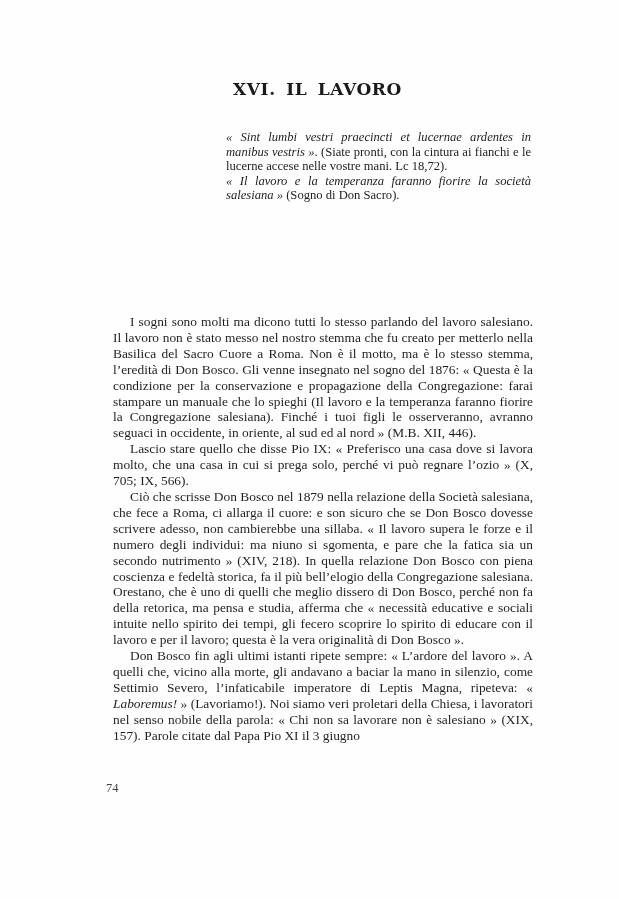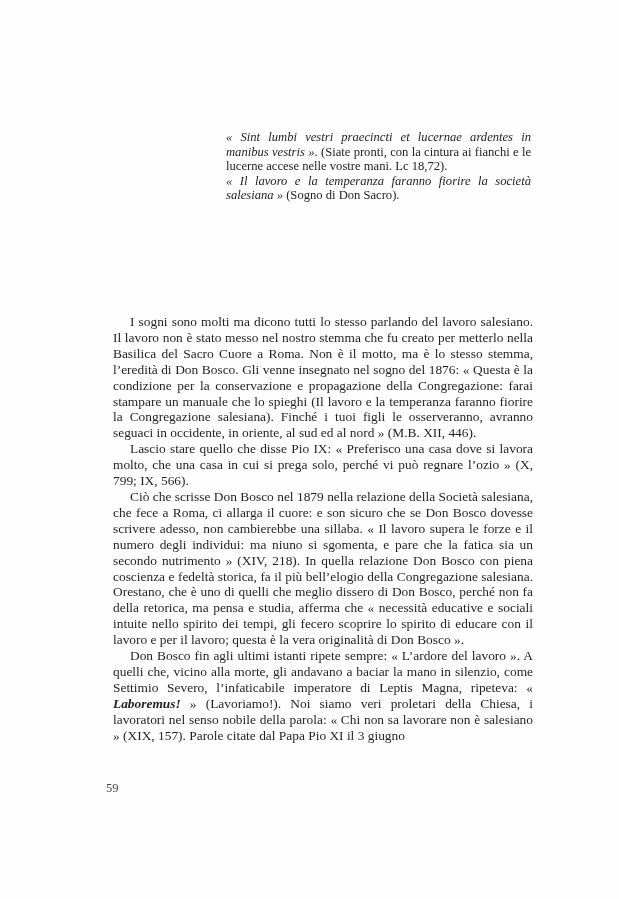--- a/index.html
+++ b/index.html
@@ -17,39 +17,40 @@
   }
   .epigraph p { margin: 0; }
   .epigraph i { font-style: italic; }
   .body {
     position: absolute; left: 113px; top: 314px; width: 420px;
     font-family: "Liberation Serif", serif; font-size: 13.4px; line-height: 15.9px;
     text-align: justify; color: #1f1f1f;
     hyphens: manual;
   }
   .body p { margin: 0; text-indent: 17px; }
-  .body i { font-style: italic; font-weight: bold; }
+  .body i { font-style: italic; }
   .pageno {
     position: absolute; left: 106px; top: 781px;
     font-family: "Liberation Serif", serif; font-size: 12.5px; color: #444;
   }
 </style>
 </head>
 <body>
 
 <div class="page">
 
+  <div class="title">XVI. IL LAVORO</div>
 
   <div class="epigraph">
     <p><i>« Sint lumbi vestri praecincti et lucernae ardentes in manibus vestris »</i><span>. (Siate pronti, con la cintura ai fianchi e le lucerne accese nelle vostre mani. Lc 18,72).</span></p>
     <p><i>« Il lavoro e la temperanza faranno fiorire la società salesiana »</i><span> (Sogno di Don Sacro).</span></p>
   </div>
 
   <div class="body">
     <p>I sogni sono molti ma dicono tutti lo stesso parlando del lavoro sale­siano. Il lavoro non è stato messo nel nostro stemma che fu creato per metterlo nella Basilica del Sacro Cuore a Roma. Non è il motto, ma è lo stesso stemma, l’eredità di Don Bosco. Gli venne insegnato nel sogno del 1876: « Questa è la condizione per la conservazione e propagazione della Congregazione: farai stampare un manuale che lo spieghi (Il lavoro e la temperanza faranno fiorire la Congregazione salesiana). Finché i tuoi figli le osserveranno, avranno seguaci in occidente, in oriente, al sud ed al nord » (M.B. XII, 446).</p>
-    <p>Lascio stare quello che disse Pio IX: « Preferisco una casa dove si lavora molto, che una casa in cui si prega solo, perché vi può regnare l’ozio » (X, 799; IX, 566).</p>
+    <p>Lascio stare quello che disse Pio IX: « Preferisco una casa dove si lavora molto, che una casa in cui si prega solo, perché vi può regnare l’ozio » (X, 705; IX, 566).</p>
     <p>Ciò che scrisse Don Bosco nel 1879 nella relazione della Società sa­lesiana, che fece a Roma, ci allarga il cuore: e son sicuro che se Don Bosco dovesse scrivere adesso, non cambierebbe una sillaba. « Il lavoro supera le forze e il numero degli individui: ma niuno si sgomenta, e pare che la fatica sia un secondo nutrimento » (XIV, 218). In quella rela­zione Don Bosco con piena coscienza e fedeltà storica, fa il più bell’elo­gio della Congregazione salesiana. Orestano, che è uno di quelli che meglio dissero di Don Bosco, perché non fa della retorica, ma pensa e studia, afferma che « necessità educative e sociali intuite nello spirito dei tempi, gli fecero scoprire lo spirito di educare con il lavoro e per il lavoro; questa è la vera originalità di Don Bosco ».</p>
     <p><span>Don Bosco fin agli ultimi istanti ripete sempre: « L’ardore del lavo­ro ». A quelli che, vicino alla morte, gli andavano a baciar la mano in si­lenzio, come Settimio Severo, l’infaticabile imperatore di Leptis Magna, ripeteva: « </span><i>Laboremus!</i><span> » (Lavoriamo!). Noi siamo veri proletari della Chiesa, i lavoratori nel senso nobile della parola: « Chi non sa lavorare non è salesiano » (XIX, 157). Parole citate dal Papa Pio XI il 3 giugno</span></p>
   </div>
 
-  <div class="pageno">59</div>
+  <div class="pageno">74</div>
 
 </div>
 
 </body></html>

